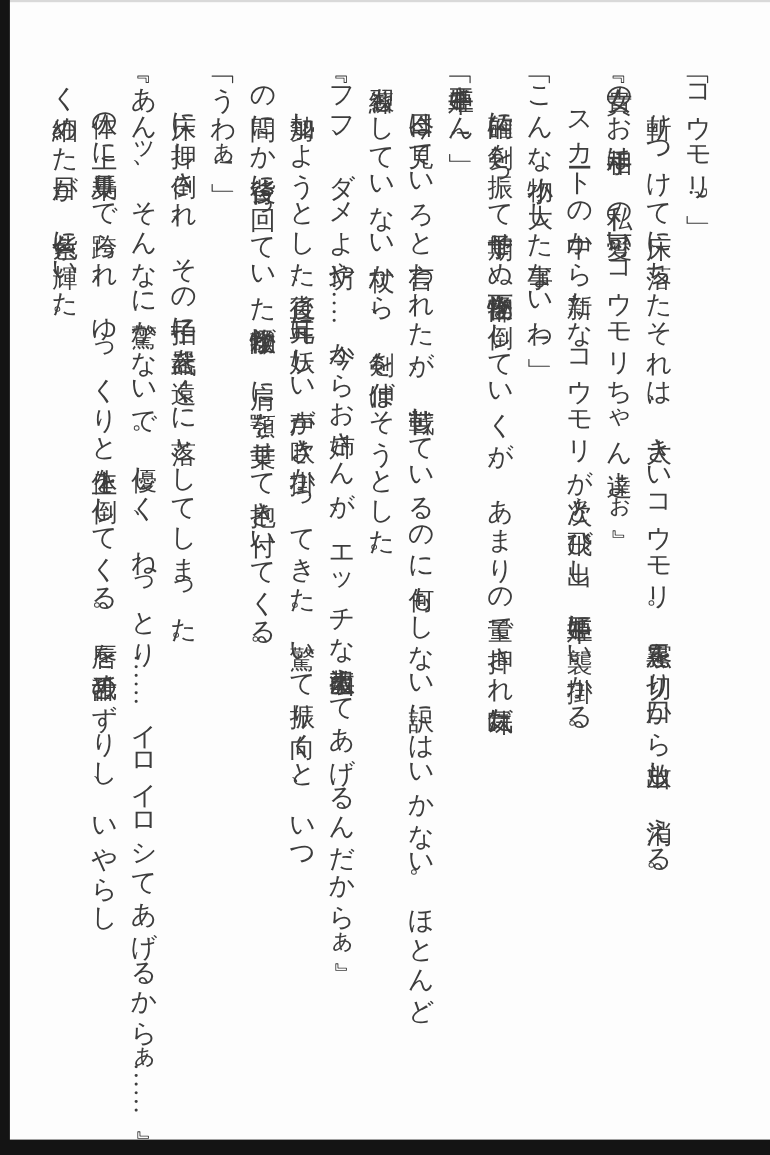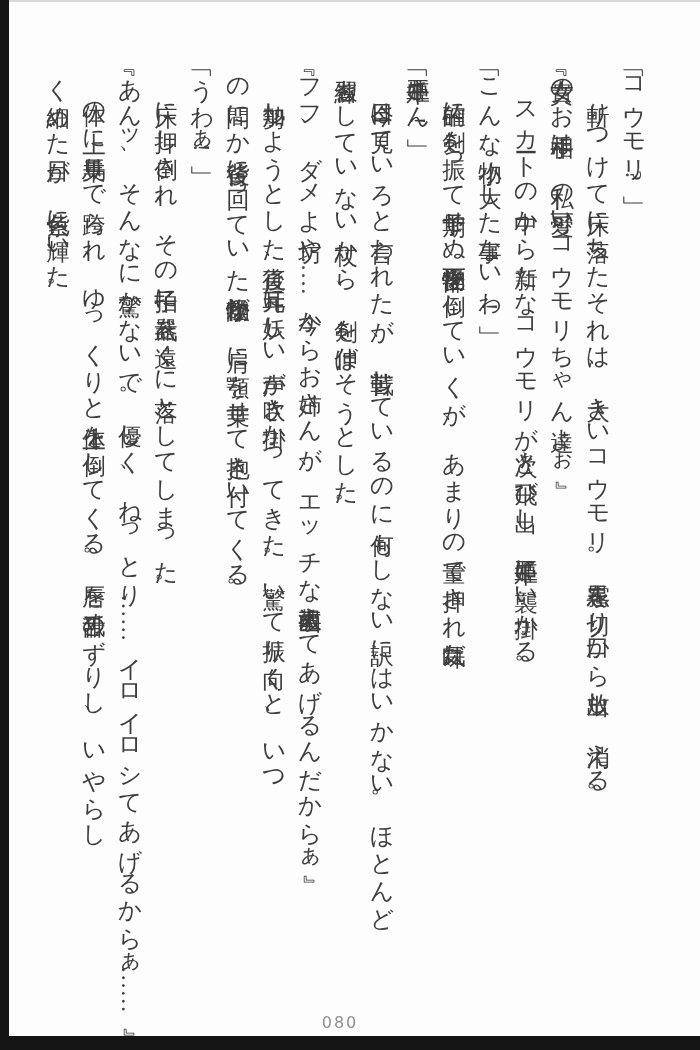--- a/index.html
+++ b/index.html
@@ -82,16 +82,15 @@
       <div class="col">練習もしていない杖から、剣を伸ばそうとした。</div>
       <div class="col">『フフ、ダメよ坊や……今からお姉さんが、エッチな事沢山教えてあげるんだからぁ』</div>
       <div class="col indent">加勢しようとした直後、耳元に妖しい声が吹き掛かってきた。驚いて振り向くと、いつ</div>
       <div class="col">の間にか背後に回っていた敵怪物が、肩に顎を乗せて抱き付いてくる。</div>
       <div class="col">「うわぁ!」</div>
       <div class="col indent">床に押し倒され、その拍子に武器を遠くに落としてしまった。</div>
       <div class="col">『あんッ、そんなに驚かないで。優しく、ねっとり……イロイロシてあげるからぁ……』</div>
       <div class="col indent">体の上に馬乗りで跨られ、ゆっくりと上体を倒してくる。唇を舌舐めずりし、いやらし</div>
       <div class="col">く細めた目が、紫色に輝いた。</div>
     </div>
-  <div class="page-number">080</div>
   <div class="frame-left"></div>
   <div class="frame-bottom"></div>
 </div>
 
 </body></html>

